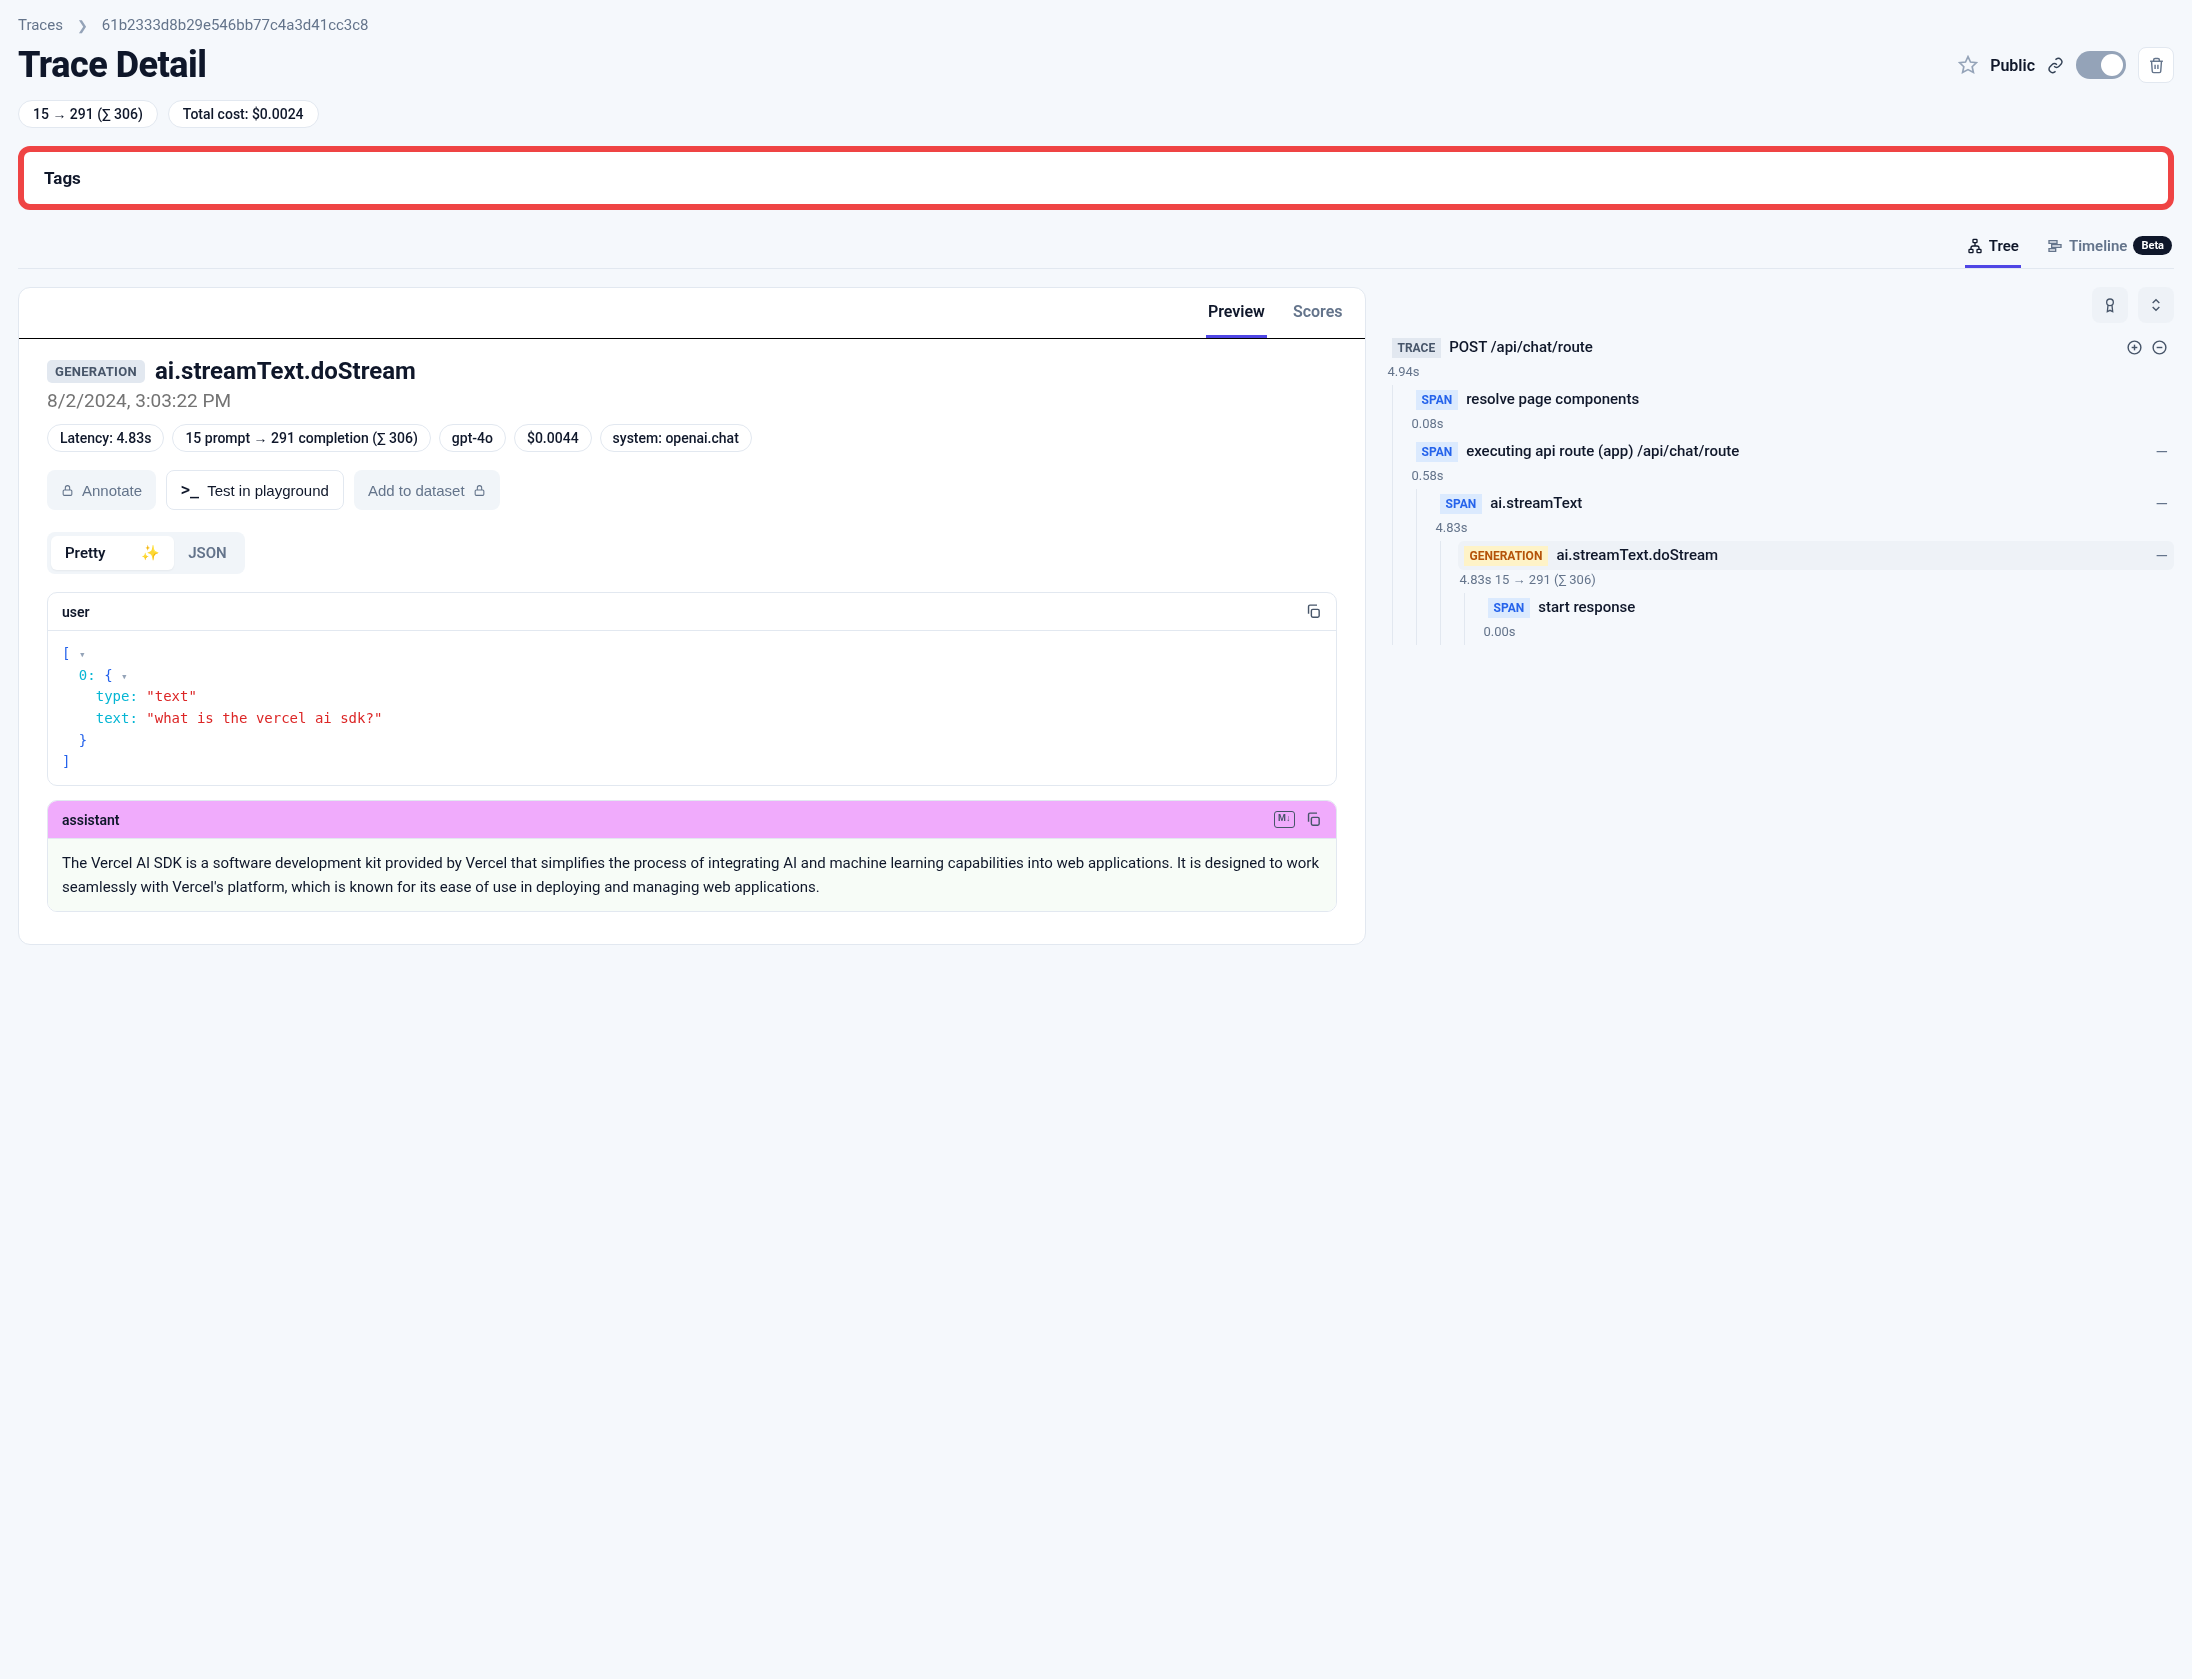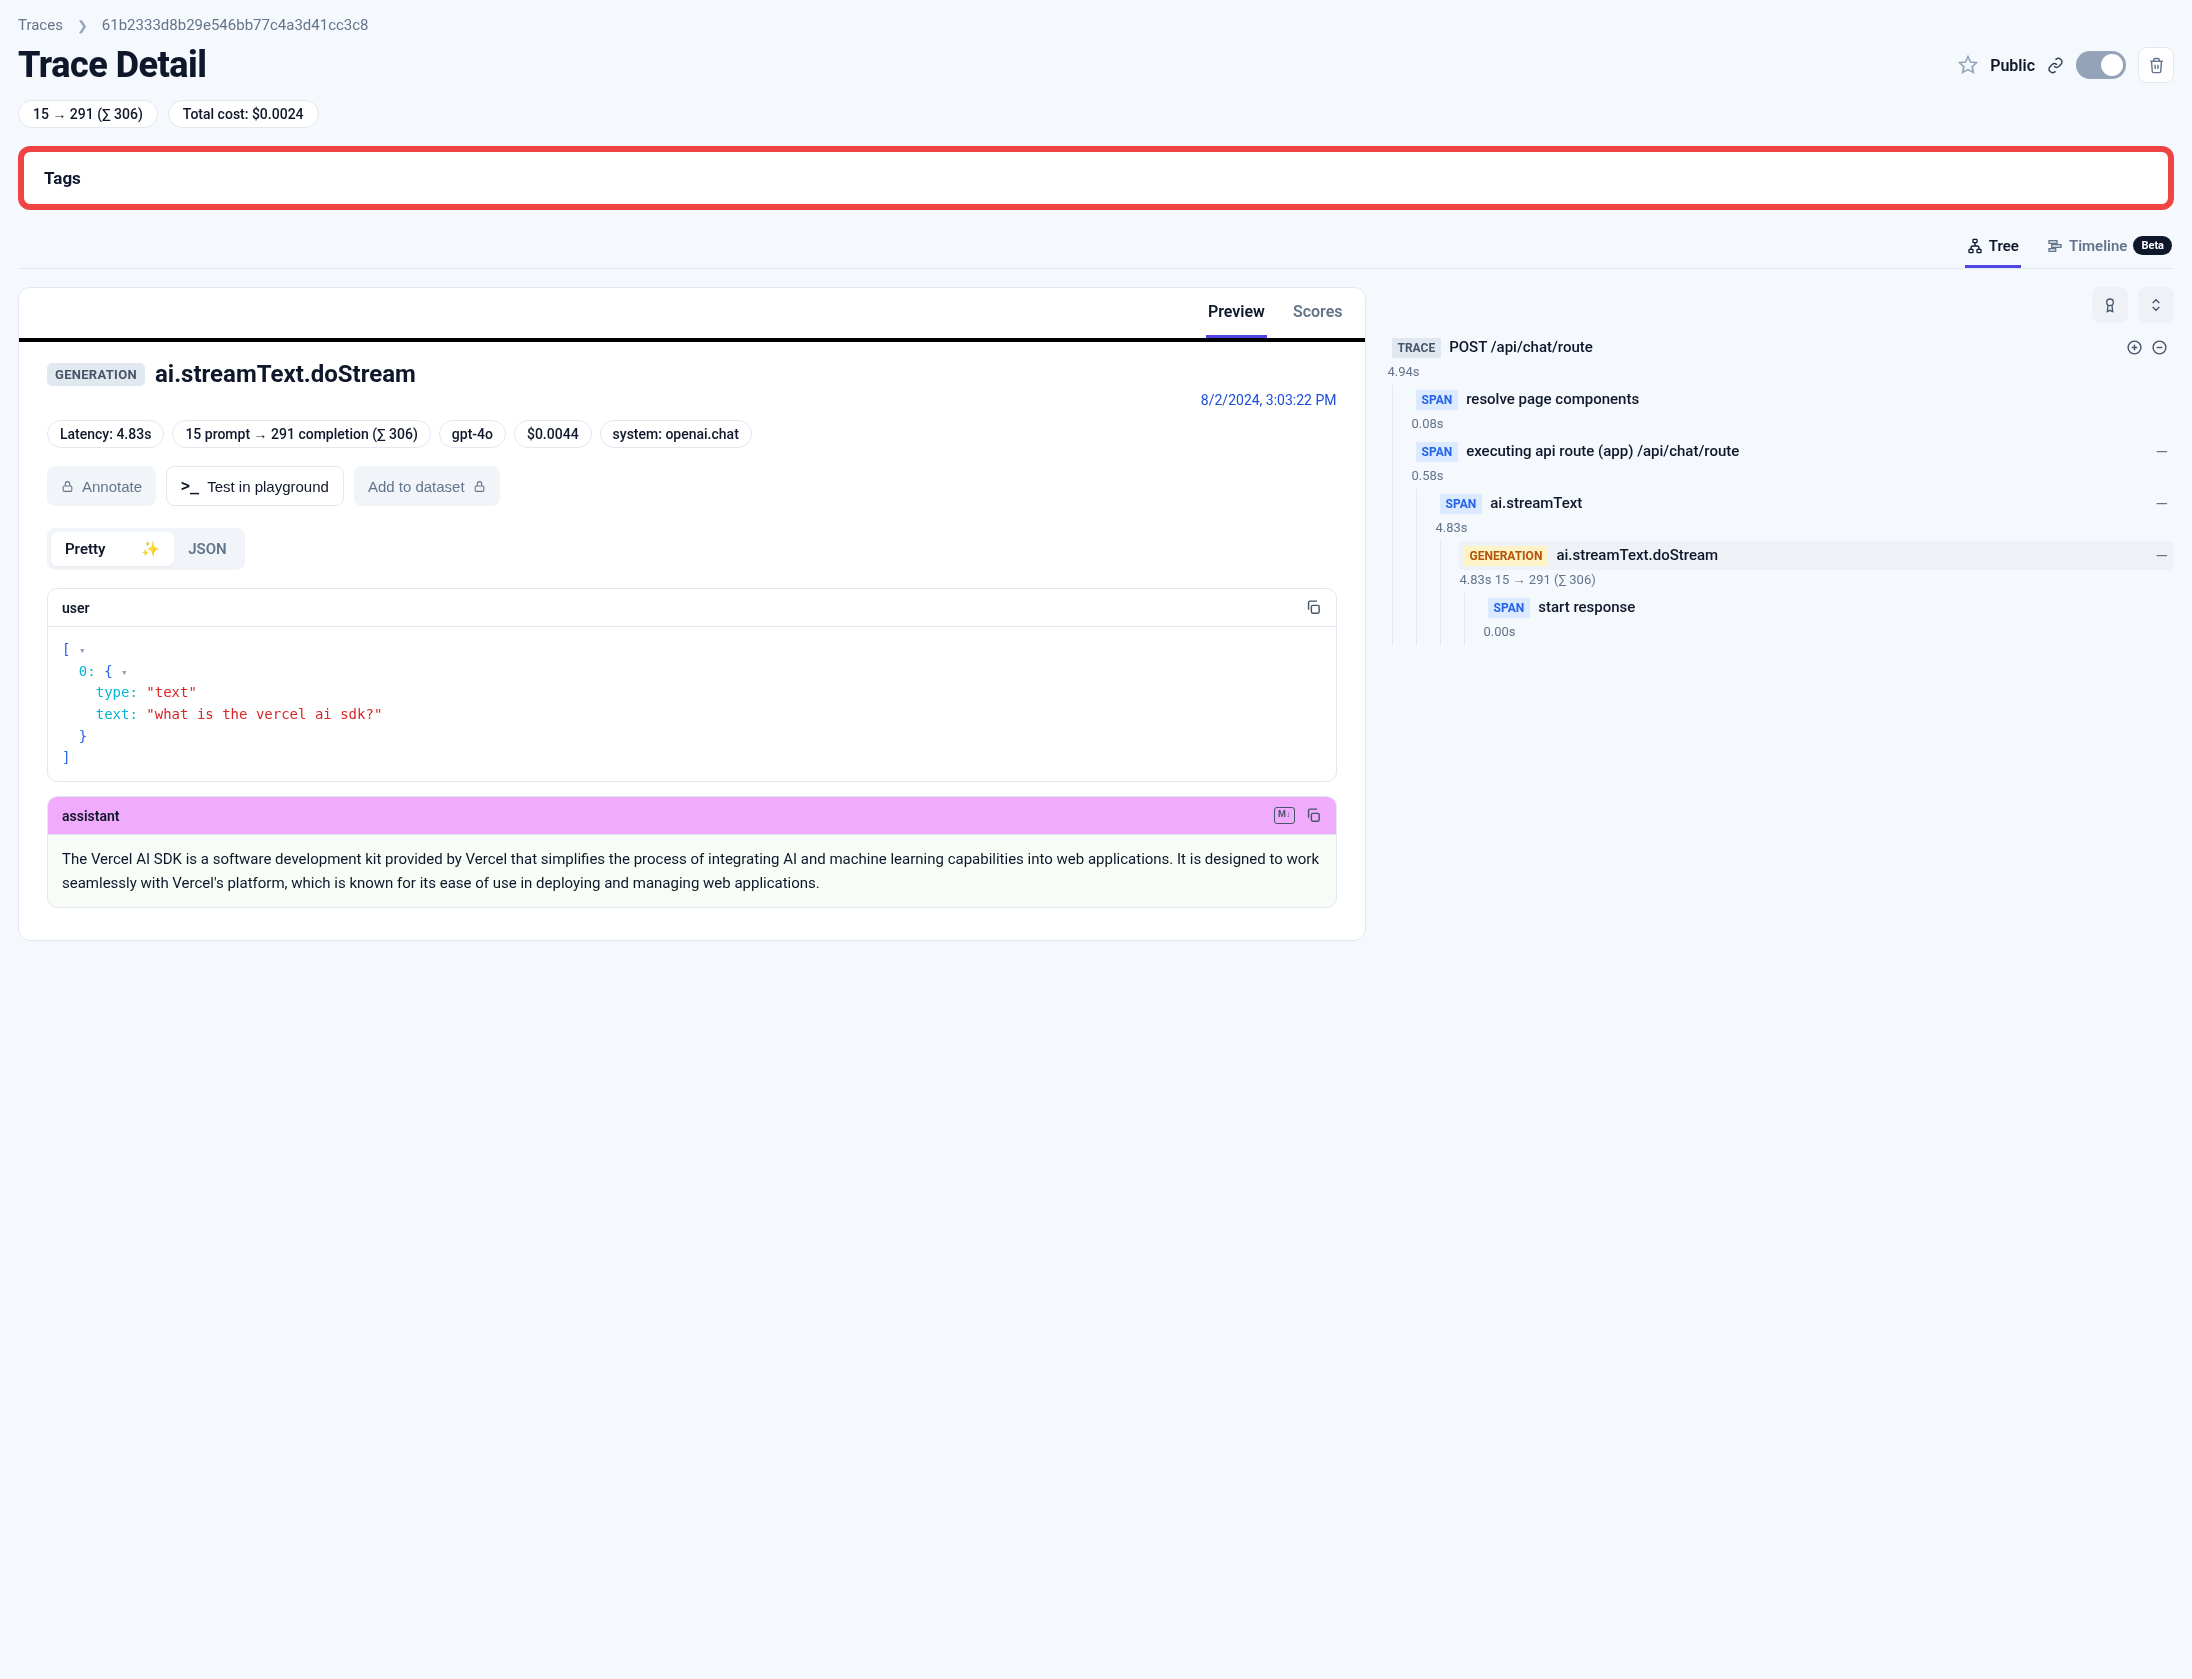--- a/index.html
+++ b/index.html
@@ -76,35 +76,35 @@
   background: #0f172a; color: #fff; font-size: 11px; font-weight: 700;
   padding: 3px 8px; border-radius: 994px;
 }
 .main-row { display: flex; gap: 20px; margin-top: 18px; align-items: flex-start; }
 .left-panel {
   flex: 0 0 62.5%; border: 1px solid #e2e8f0; background: #fff;
   border-radius: 12px; overflow: hidden;
 }
 .inner-tabs {
   display: flex; justify-content: flex-end; gap: 24px; padding: 0 20px;
-  border-bottom: 4px solid #000000;
+  border-bottom: 1px solid #000000;
 }
 .inner-tab {
   padding: 14px 2px; font-size: 16px; font-weight: 600; color: #64748b;
   cursor: pointer; border-bottom: 3px solid transparent;
 }
 .inner-tab.active { color: #0f172a; border-bottom-color: #4f46e5; }
 .detail-body { padding: 18px 28px; }
 .gen-badge {
   background: #e2e8f0; color: #475569; font-size: 13px; font-weight: 700;
   padding: 4px 8px; border-radius: 5px; letter-spacing: 0.3px;
 }
 .detail-title-row { display: flex; align-items: center; gap: 10px; margin-bottom: 4px; }
 .detail-title { font-size: 24px; font-weight: 700; }
-.detail-time { color: #1d4ed8; font-size: 14px; margin-bottom: 12px; text-align: right; }
+.detail-time { color: #737373; font-size: 19px; margin-bottom: 12px; }
 .meta-pills { display: flex; flex-wrap: wrap; gap: 8px; margin-bottom: 18px; }
 .meta-pill {
   border: 1px solid #e2e8f0; border-radius: 994px; padding: 5px 12px;
   font-size: 14px; font-weight: 500;
 }
 .action-row { display: flex; gap: 10px; margin-bottom: 22px; }
 .action-btn {
   display: flex; align-items: center; gap: 8px; padding: 10px 14px;
   border-radius: 8px; font-size: 15px; font-weight: 500; cursor: pointer;
   border: none; background: #f1f5f9; color: #64748b;

